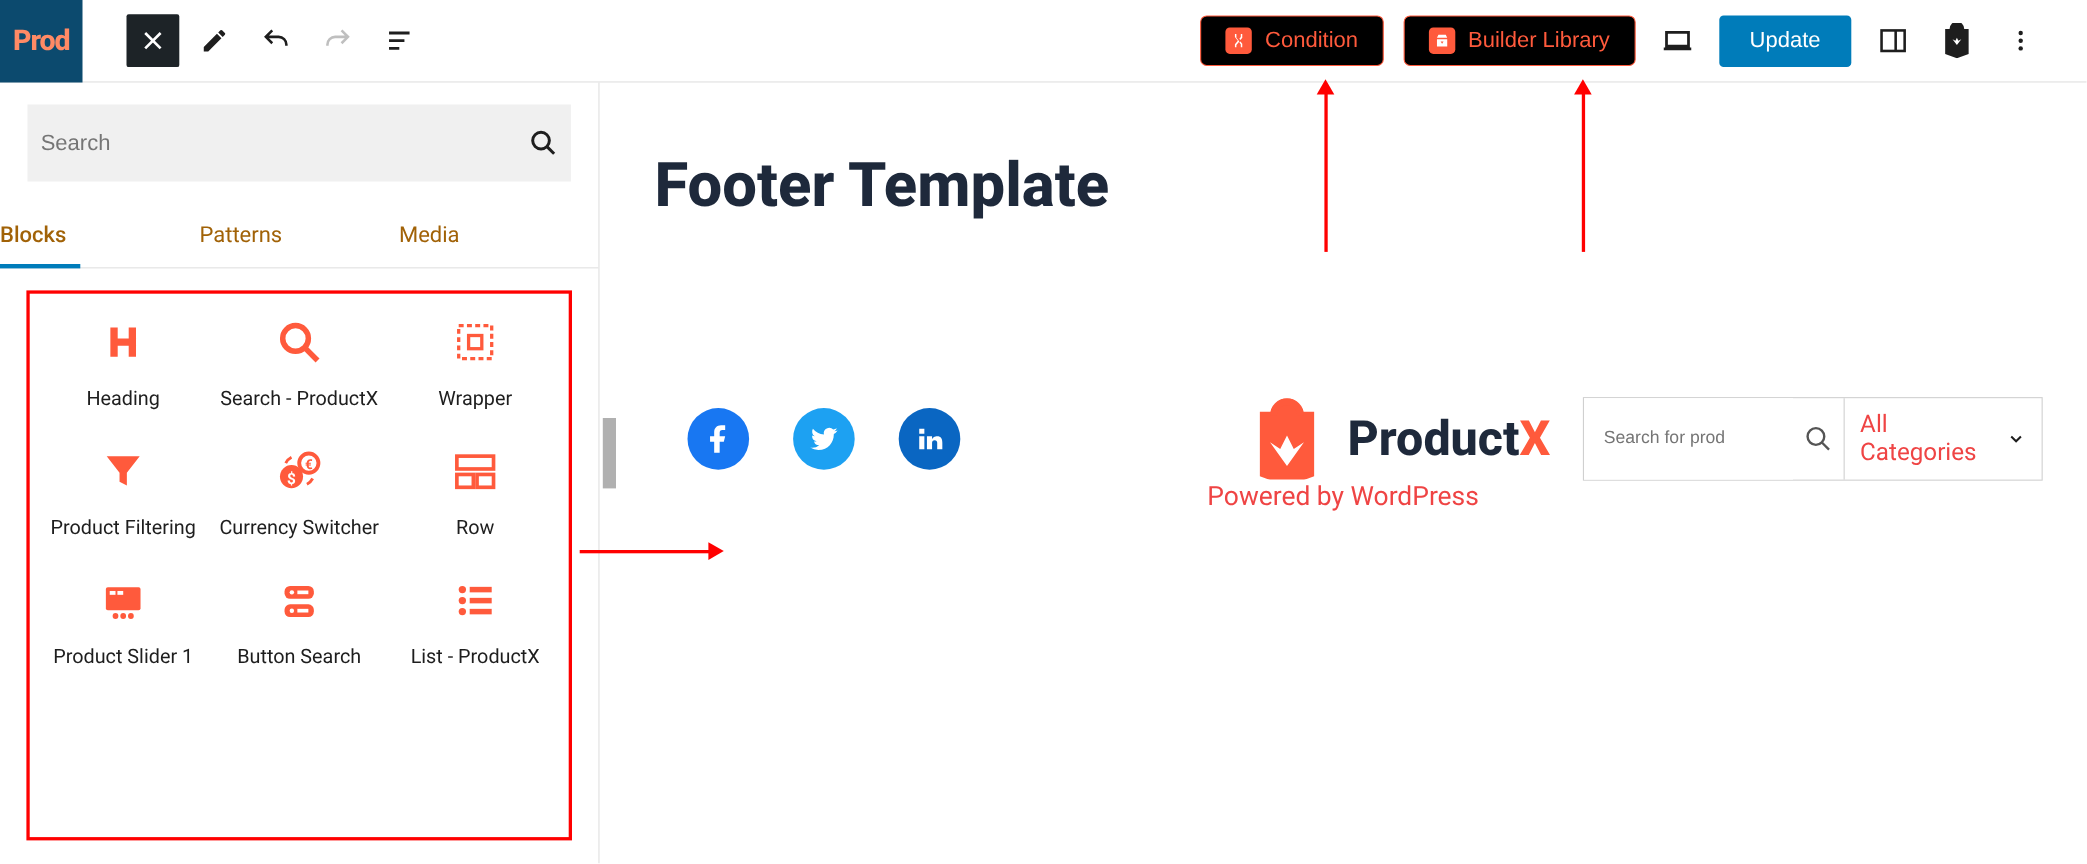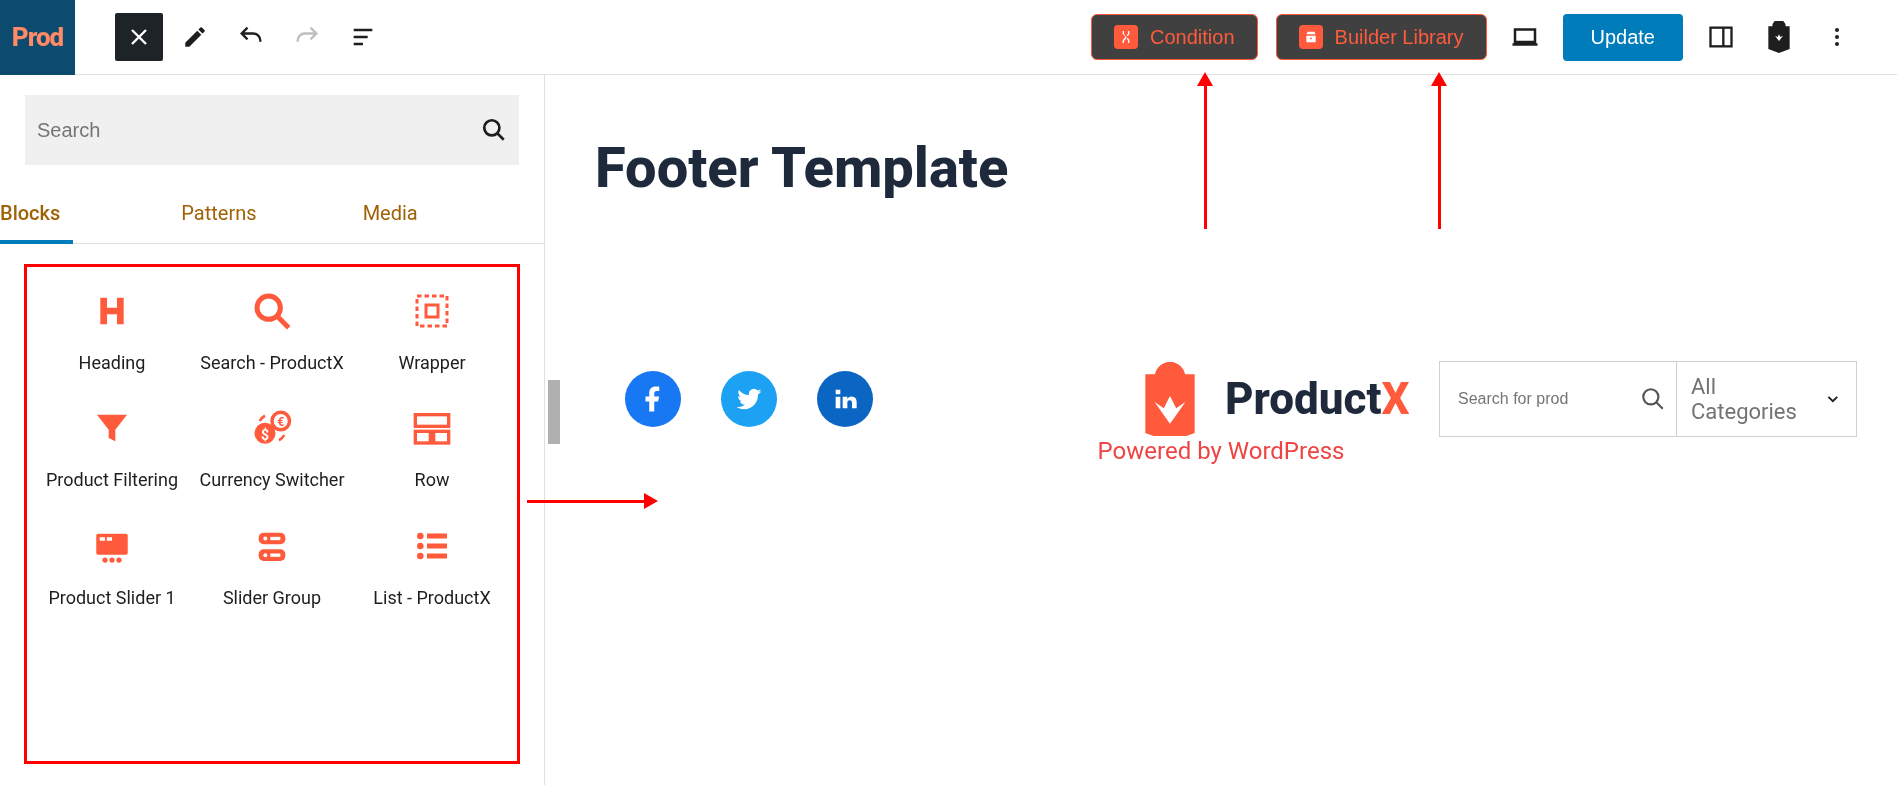--- a/index.html
+++ b/index.html
@@ -31,21 +31,21 @@
     margin-left: 40px; border-radius: 2px;
   }
   .top-icon-btn {
     width:48px; height:48px; display:flex; align-items:center; justify-content:center;
     color:#1e1e1e; margin-left:8px;
   }
   .top-icon-btn.disabled { color:#bfbfbf; }
 
   .topbar-right { position:absolute; right:40px; display:flex; align-items:center; gap:18px; }
   .pill-btn {
-    border:1px solid #ff5a3c; color:#ff5a3c; background:#404040;
+    border:1px solid #ff5a3c; color:#ff5a3c; background:#000000;
     padding:10px 22px; border-radius:6px; font-size:20px; font-weight:500;
     display:flex; align-items:center; gap:12px;
   }
   .pill-icon { width:24px; height:24px; background:#ff5a3c; border-radius:4px;
     display:flex; align-items:center; justify-content:center; color:#fff; }
   .device-btn { width:40px; height:40px; display:flex; align-items:center; justify-content:center; }
   .update-btn {
     background:#007cba; color:#fff; border:none; padding:12px 28px;
     border-radius:4px; font-size:20px;
   }
@@ -128,21 +128,21 @@
     margin-left:auto; display:flex; align-items:center;
     border:1px solid #d0d0d0; height:76px;
   }
   .search-prod input {
     width:190px; border:none; padding:0 18px; font-size:16px; color:#be185d;
     outline:none; height:100%;
   }
   .search-prod .sicon2 { width:46px; display:flex; align-items:center; justify-content:center; }
   .cat-select {
     border-left:1px solid #d0d0d0; width:180px; padding:6px 14px;
-    font-size:22px; color:#737373; display:flex; align-items:center;
+    font-size:22px; color:#ef4444; display:flex; align-items:center;
     justify-content:space-between; height:100%;
   }
 
   .powered { text-align:center; font-size:24px; color:#ef4444; }
 
   
   .arrow { position:absolute; background:#ff0000; }
   .arrow-head-down {
     width:0; height:0; border-left:8px solid transparent; border-right:8px solid transparent;
     border-bottom:14px solid #ff0000; position:absolute;
@@ -342,21 +342,21 @@
           <div class="block-icon">
             <svg width="40" height="40" viewBox="0 0 24 24">
                 <rect x="4" y="4" width="16" height="7" rx="3" fill="#ff5a3c"></rect>
                 <rect x="4" y="14" width="16" height="7" rx="3" fill="#ff5a3c"></rect>
                 <circle cx="8" cy="7.5" r="1.2" fill="#fff"></circle>
                 <rect x="11" y="6.5" width="6" height="2" fill="#fff"></rect>
                 <circle cx="8" cy="17.5" r="1.2" fill="#fff"></circle>
                 <rect x="11" y="16.5" width="6" height="2" fill="#fff"></rect>
               </svg>
           </div>
-          <div class="block-label">Slider Group</div>
+          <div class="block-label">Button Search</div>
         </div>
         <div class="block-item">
           <div class="block-icon">
             <svg width="40" height="40" viewBox="0 0 24 24">
                 <circle cx="5" cy="6" r="2" fill="#ff5a3c"></circle>
                 <rect x="9" y="4.5" width="12" height="3" fill="#ff5a3c"></rect>
                 <circle cx="5" cy="12" r="2" fill="#ff5a3c"></circle>
                 <rect x="9" y="10.5" width="12" height="3" fill="#ff5a3c"></rect>
                 <circle cx="5" cy="18" r="2" fill="#ff5a3c"></circle>
                 <rect x="9" y="16.5" width="12" height="3" fill="#ff5a3c"></rect>

